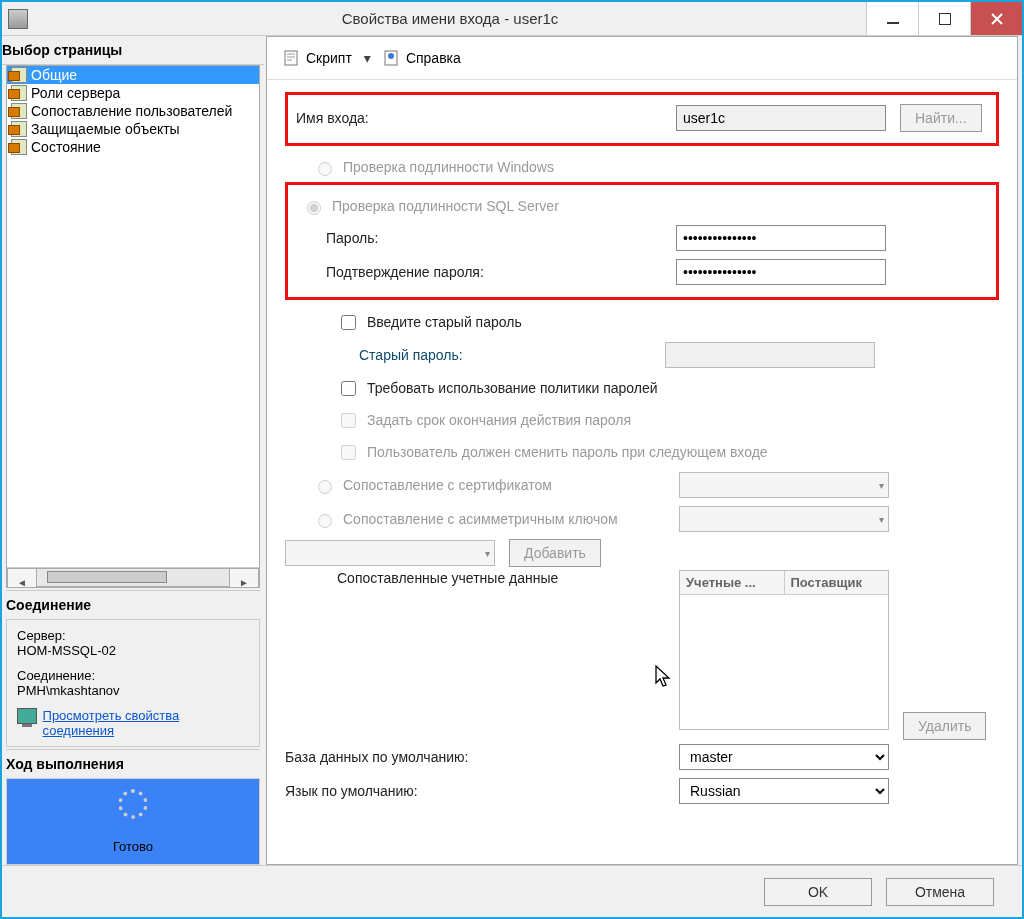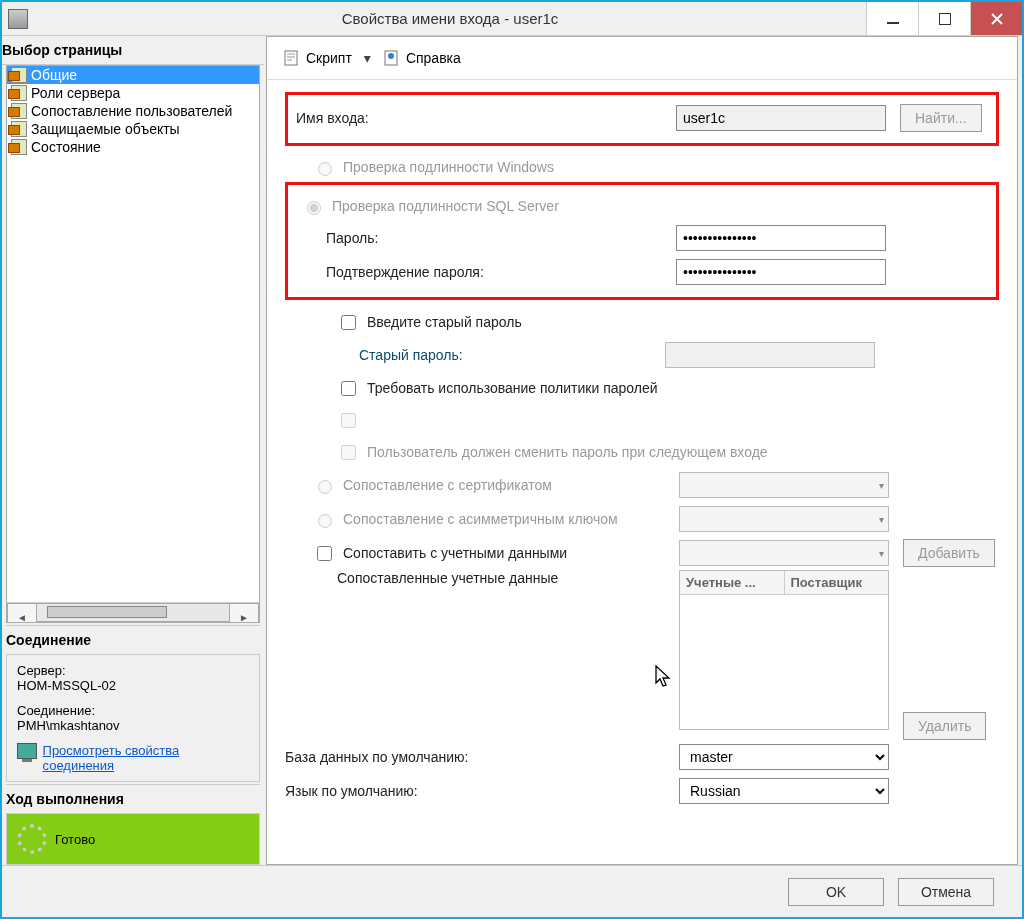--- a/index.html
+++ b/index.html
@@ -29,21 +29,21 @@
   .conn { margin:2px 4px 0; font-size:13px; }
   .conn .panel-title { border-top:1px solid #ccc; }
   .conn-body { padding:8px 10px; background:#f0f0f0; border:1px solid #ccc; border-top:0;}
   .conn-body .lbl { color:#000; }
   .conn-body .val { margin-bottom:10px; }
   .conn-link { display:flex; gap:6px; align-items:flex-start; }
   .conn-link a { color:#0b57d0; text-decoration:underline; font-size:13px; }
   .monitor-icon { width:20px; height:16px; background:#4a9; border:1px solid #555; position:relative; }
   .monitor-icon::after { content:""; position:absolute; left:4px; bottom:-4px; width:10px; height:3px; background:#777; }
   .prog .panel-title { border-top:1px solid #ccc; }
-  .prog-body { padding:10px; background:#84cc16; border:1px solid #ccc; border-top:0; display:flex; align-items:center; gap:8px;}
+  .prog-body { padding:10px; background:#3b82f6; border:1px solid #ccc; border-top:0; display:flex; align-items:center; gap:20px;flex-direction:column;}
   .spinner { width:30px; height:30px; border:4px dotted #ccc; border-radius:50%; }
   .right { flex:1; background:#fff; border:1px solid #aaa; margin:0 4px 0 2px; position:relative; padding-bottom:8px; }
   .toolbar { display:flex; align-items:center; gap:6px; padding:10px 12px; border-bottom:1px solid #ddd; font-size:14px; }
   .toolbar .tbtn { display:flex; align-items:center; gap:5px; padding:2px 4px; cursor:default; }
   .toolbar .sep { color:#444; padding:0 2px; }
   .tool-icon { width:18px; height:18px; }
   .form { padding:12px 18px; font-size:14px; color:#222; }
   .redbox { border:3px solid #e11; padding:6px 8px 8px; margin-bottom:6px; }
   .row { display:flex; align-items:center; min-height:34px; }
   .row .label { flex:0 0 380px; }
@@ -60,21 +60,21 @@
   .chk.indent2 { padding-left:52px; }
   .chk.disabled span { color:#9a9a9a; }
   .chk input { width:15px; height:15px; }
   .combo-dis { width:210px; height:26px; border:1px solid #bbb; background:#f5f5f5; display:flex; align-items:center; justify-content:flex-end; padding-right:4px; }
   .combo-dis .arrow { color:#888; font-size:10px; }
   .cred-table { width:210px; height:160px; border:1px solid #bbb; background:#fff; }
   .cred-table .hdr { display:flex; border-bottom:1px solid #ccc;font-weight:bold; }
   .cred-table .hdr div { flex:1; padding:4px 6px; font-size:13px; color:#666; border-right:1px solid #ccc; background:#f5f5f5; }
   .cred-table .hdr div:last-child { border-right:0; }
   .footer { height:52px; background:#f0f0f0; border-top:1px solid #ccc; display:flex; justify-content:flex-end; align-items:center; gap:14px; padding-right:28px; }
-  .footer .btn { width:96px; }
+  .footer .btn { width:108px; }
   .cursor { position:absolute; left:388px; top:628px; pointer-events:none; }
 </style>
 </head>
 <body>
 
 <div class="window">
   <div class="titlebar">
     <div class="icon"></div>
     <div class="title">Свойства имени входа - user1c</div>
     <div class="winbtns">
@@ -210,20 +210,21 @@
           <div class="label disabled" style="padding-left:74px">Старый пароль:</div>
           <input type="password" disabled="" style="">
         </div>
 
         <div class="chk indent2">
           <input type="checkbox" style="">
           <span>Требовать использование политики паролей</span>
         </div>
         <div class="chk indent2 disabled">
           <input type="checkbox" disabled="" style="">
+          <span>Задать срок окончания действия пароля</span>
         </div>
         <div class="chk indent2 disabled">
           <input type="checkbox" disabled="" style="">
           <span>Пользователь должен сменить пароль при следующем входе</span>
         </div>
 
         <div class="row">
           <div class="radio disabled" style="flex:0 0 394px">
             <input type="radio" disabled="" style="">
             <span>Сопоставление с сертификатом</span>
@@ -236,24 +237,20 @@
           <div class="radio disabled" style="flex:0 0 394px">
             <input type="radio" disabled="" style="">
             <span>Сопоставление с асимметричным ключом</span>
           </div>
           <div class="combo-dis">
               <span class="arrow">▾</span>
             </div>
         </div>
 
         <div class="row">
-          <div class="chk" style="flex:0 0 394px">
-            <input type="checkbox" style="">
-            <span>Сопоставить с учетными данными</span>
-          </div>
           <div class="combo-dis">
               <span class="arrow">▾</span>
             </div>
           <button class="btn" style="margin-left:14px" disabled="">Добавить</button>
         </div>
 
         <div class="row" style="align-items:flex-start; min-height:170px">
           <div class="label" style="padding-left:52px; flex:0 0 394px">Сопоставленные учетные данные</div>
           <div class="cred-table">
             <div class="hdr">

